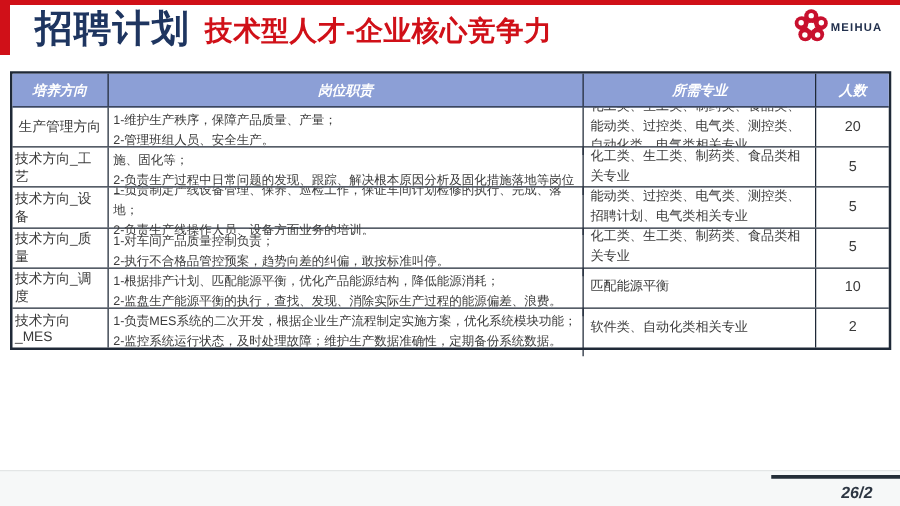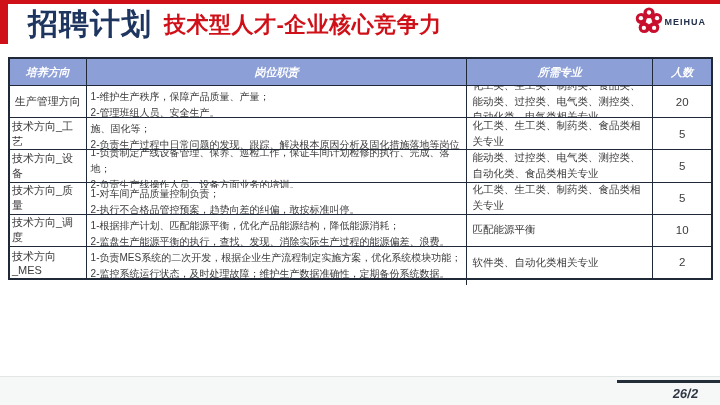--- a/index.html
+++ b/index.html
@@ -100,21 +100,21 @@
       <div class="td c3 majors">化工类、生工类、制药类、食品类相关专业</div>
       <div class="td c4">5</div>
     </div>
 
     <div class="tr">
       <div class="td c1">技术方向_设备</div>
       <div class="td c2 duties">
         <div>1-负责制定产线设备管理、保养、巡检工作，保证车间计划检修的执行、完成、落地；</div>
         <div>2-负责生产线操作人员、设备方面业务的培训。</div>
       </div>
-      <div class="td c3 majors">能动类、过控类、电气类、测控类、自动化类、食品类相关专业</div>
+      <div class="td c3 majors">能动类、过控类、电气类、测控类、招聘计划、电气类相关专业</div>
       <div class="td c4">5</div>
     </div>
 
     <div class="tr">
       <div class="td c1">技术方向_质量</div>
       <div class="td c2 duties">
         <div>1-对车间产品质量控制负责；</div>
         <div>2-执行不合格品管控预案，趋势向差的纠偏，敢按标准叫停。</div>
       </div>
       <div class="td c3 majors">化工类、生工类、制药类、食品类相关专业</div>

